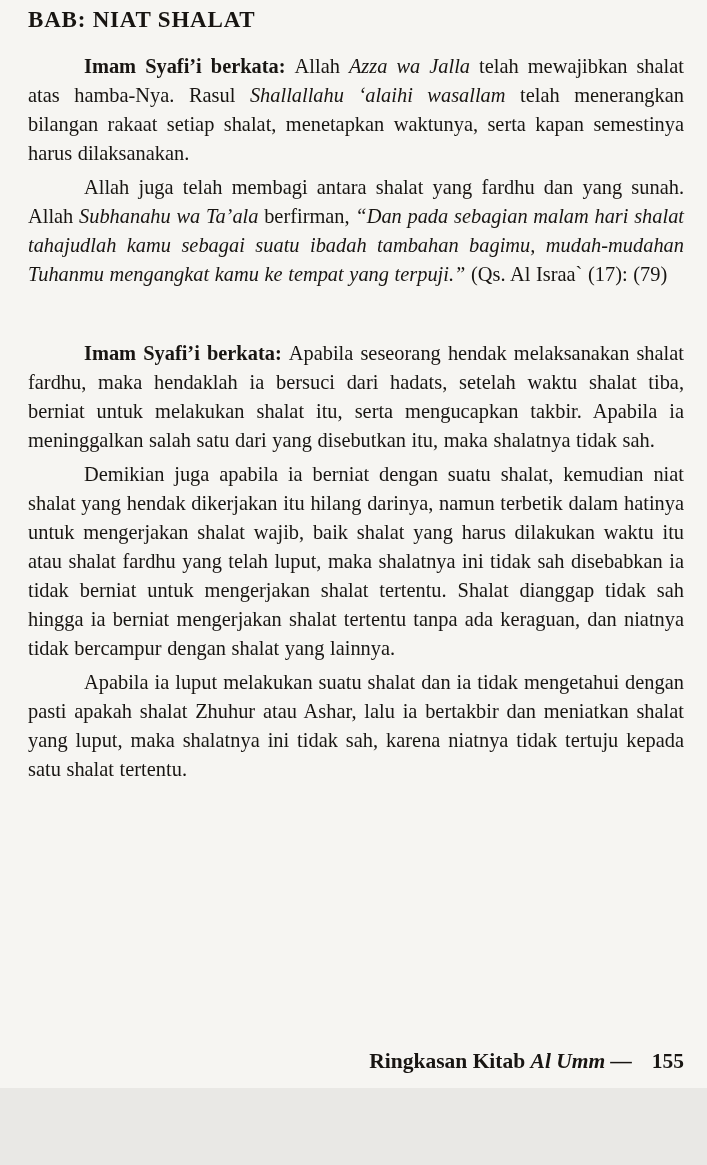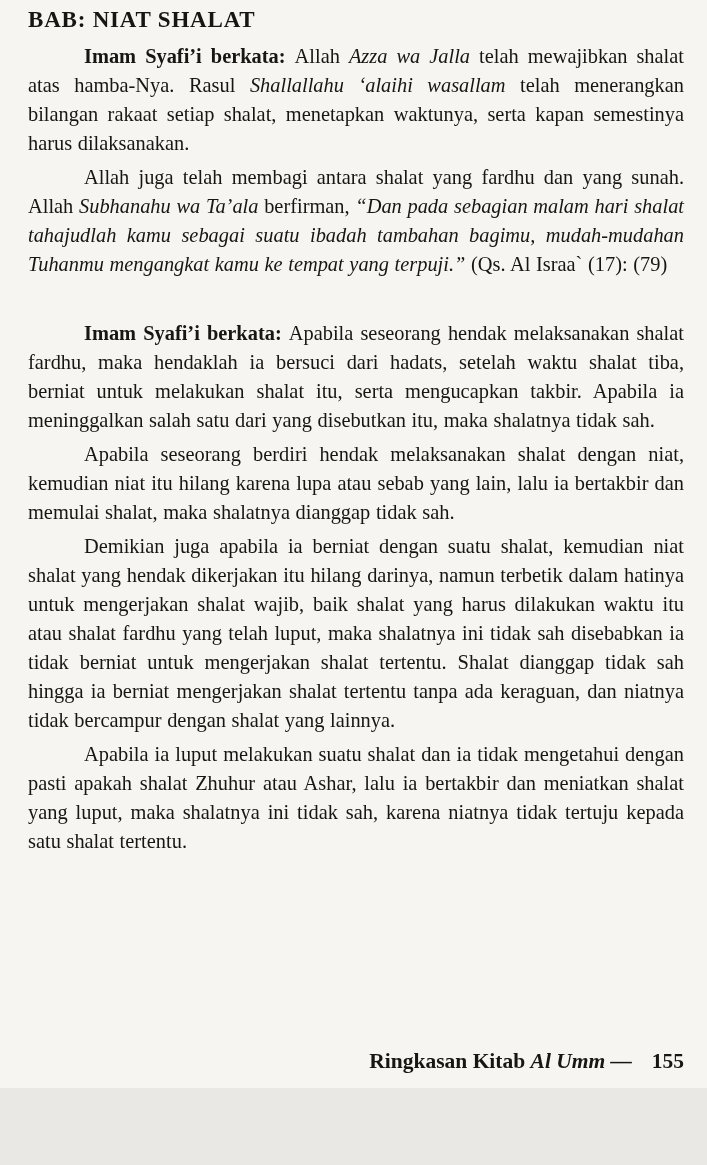--- a/index.html
+++ b/index.html
@@ -27,22 +27,22 @@
     margin: 0 0 8px 0;
   }
   .body-text p {
     font-size: 20.4px;
     line-height: 29px;
     margin: 5px 0 0 0;
     text-align: justify;
     text-indent: 56px;
     word-spacing: 0.5px;
   }
-  .body-text p:first-child { margin-top: 8px; }
-  .body-text p.section-break { margin-top: 40px; }
+  .body-text p:first-child { margin-top: 18px; }
+  .body-text p.section-break { margin-top: 50px; }
   .bold { font-weight: bold; }
   .italic { font-style: italic; }
   .normal { font-weight: normal; font-style: normal; }
   .page-footer {
     position: absolute;
     right: 23px;
     bottom: 14px;
     font-size: 21.5px;
     line-height: 26px;
     text-align: center;
@@ -56,21 +56,20 @@
 </head>
 <body>
 
 <div class="page">
   <h1 class="chapter-title">BAB: NIAT SHALAT</h1>
 
   <div class="body-text">
       <p><span class="bold">Imam Syafi’i berkata: </span><span class="normal">Allah </span><span class="italic">Azza wa Jalla</span><span class="normal"> telah mewajibkan shalat atas hamba-Nya. Rasul </span><span class="italic">Shallallahu ‘alaihi wasallam</span><span class="normal"> telah menerangkan bilangan rakaat setiap shalat, menetapkan waktunya, serta kapan semestinya harus dilaksanakan.</span></p>
       <p><span class="normal">Allah juga telah membagi antara shalat yang fardhu dan yang sunah. Allah </span><span class="italic">Subhanahu wa Ta’ala</span><span class="normal"> berfirman, </span><span class="italic">“Dan pada sebagian malam hari shalat tahajudlah kamu sebagai suatu ibadah tambahan bagimu, mudah-mudahan Tuhanmu mengangkat kamu ke tempat yang terpuji.”</span><span class="normal"> (Qs. Al Israa` (17): (79)</span></p>
       <p class="section-break"><span class="bold">Imam Syafi’i berkata: </span><span class="normal">Apabila seseorang hendak melaksanakan shalat fardhu, maka hendaklah ia bersuci dari hadats, setelah waktu shalat tiba, berniat untuk melakukan shalat itu, serta mengucapkan takbir. Apabila ia meninggalkan salah satu dari yang disebutkan itu, maka shalatnya tidak sah.</span></p>
-      <p><span class="normal">Apabila seseorang berdiri hendak melaksanakan shalat dengan niat, kemudian niat itu hilang karena lupa atau sebab yang lain, lalu ia bertakbir dan memulai shalat, maka shalatnya dianggap tidak sah.</span></p>
       <p><span class="normal">Demikian juga apabila ia berniat dengan suatu shalat, kemudian niat shalat yang hendak dikerjakan itu hilang darinya, namun terbetik dalam hatinya untuk mengerjakan shalat wajib, baik shalat yang harus dilakukan waktu itu atau shalat fardhu yang telah luput, maka shalatnya ini tidak sah disebabkan ia tidak berniat untuk mengerjakan shalat tertentu. Shalat dianggap tidak sah hingga ia berniat mengerjakan shalat tertentu tanpa ada keraguan, dan niatnya tidak bercampur dengan shalat yang lainnya.</span></p>
       <p><span class="normal">Apabila ia luput melakukan suatu shalat dan ia tidak mengetahui dengan pasti apakah shalat Zhuhur atau Ashar, lalu ia bertakbir dan meniatkan shalat yang luput, maka shalatnya ini tidak sah, karena niatnya tidak tertuju kepada satu shalat tertentu.</span></p>
     </div>
 
   <div class="page-footer">
     <span class="b">Ringkasan Kitab</span>
     <span class="bi">Al Umm</span><span class="dash">—</span><span class="num">155</span>
   </div>
 </div>
 

